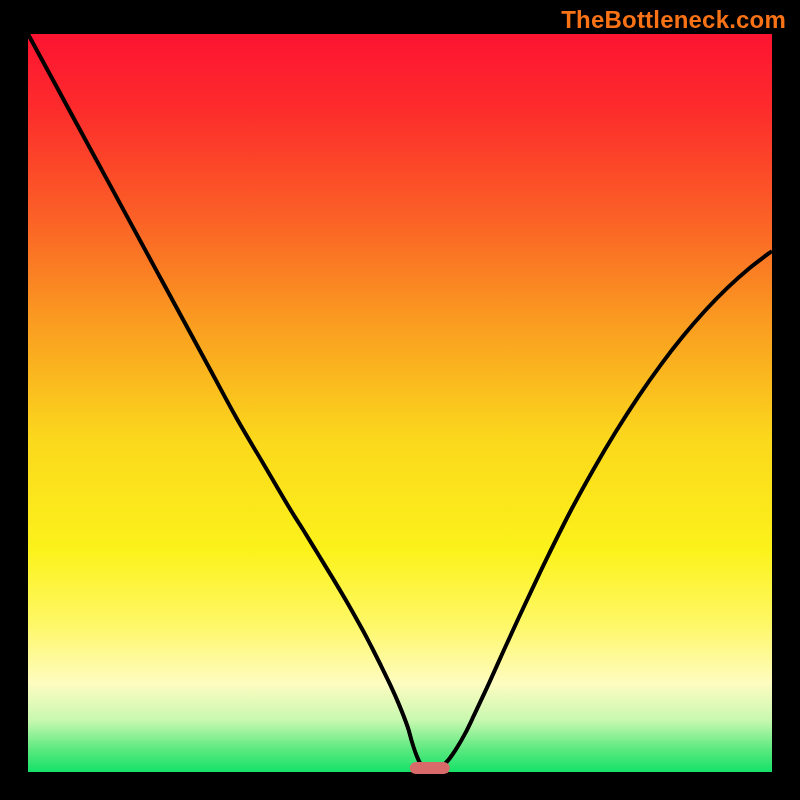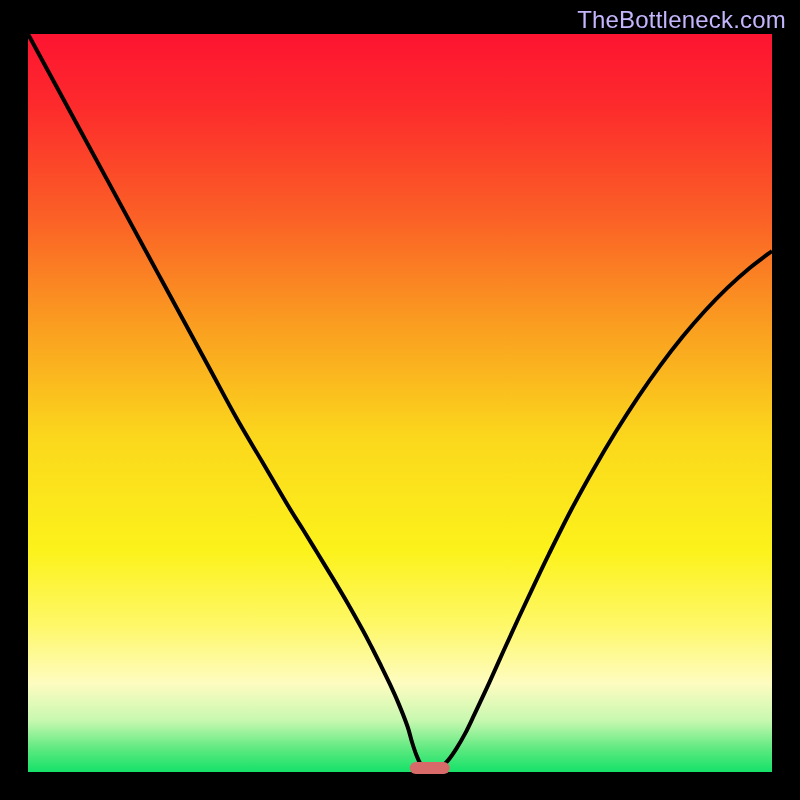--- a/index.html
+++ b/index.html
@@ -16,23 +16,23 @@
     top: 0;
     left: 0;
     width: 800px;
     height: 800px;
     background: #000;
   }
   .watermark {
     position: absolute;
     top: 6px;
     right: 14px;
-    color: #c4b5fd;
+    color: #f97316;
     font-size: 24px;
-    font-weight: normal;
+    font-weight: bold;
     letter-spacing: 0.2px;
     user-select: none;
   }
   svg {
     display: block;
   }
 </style>
 </head>
 <body>
 

